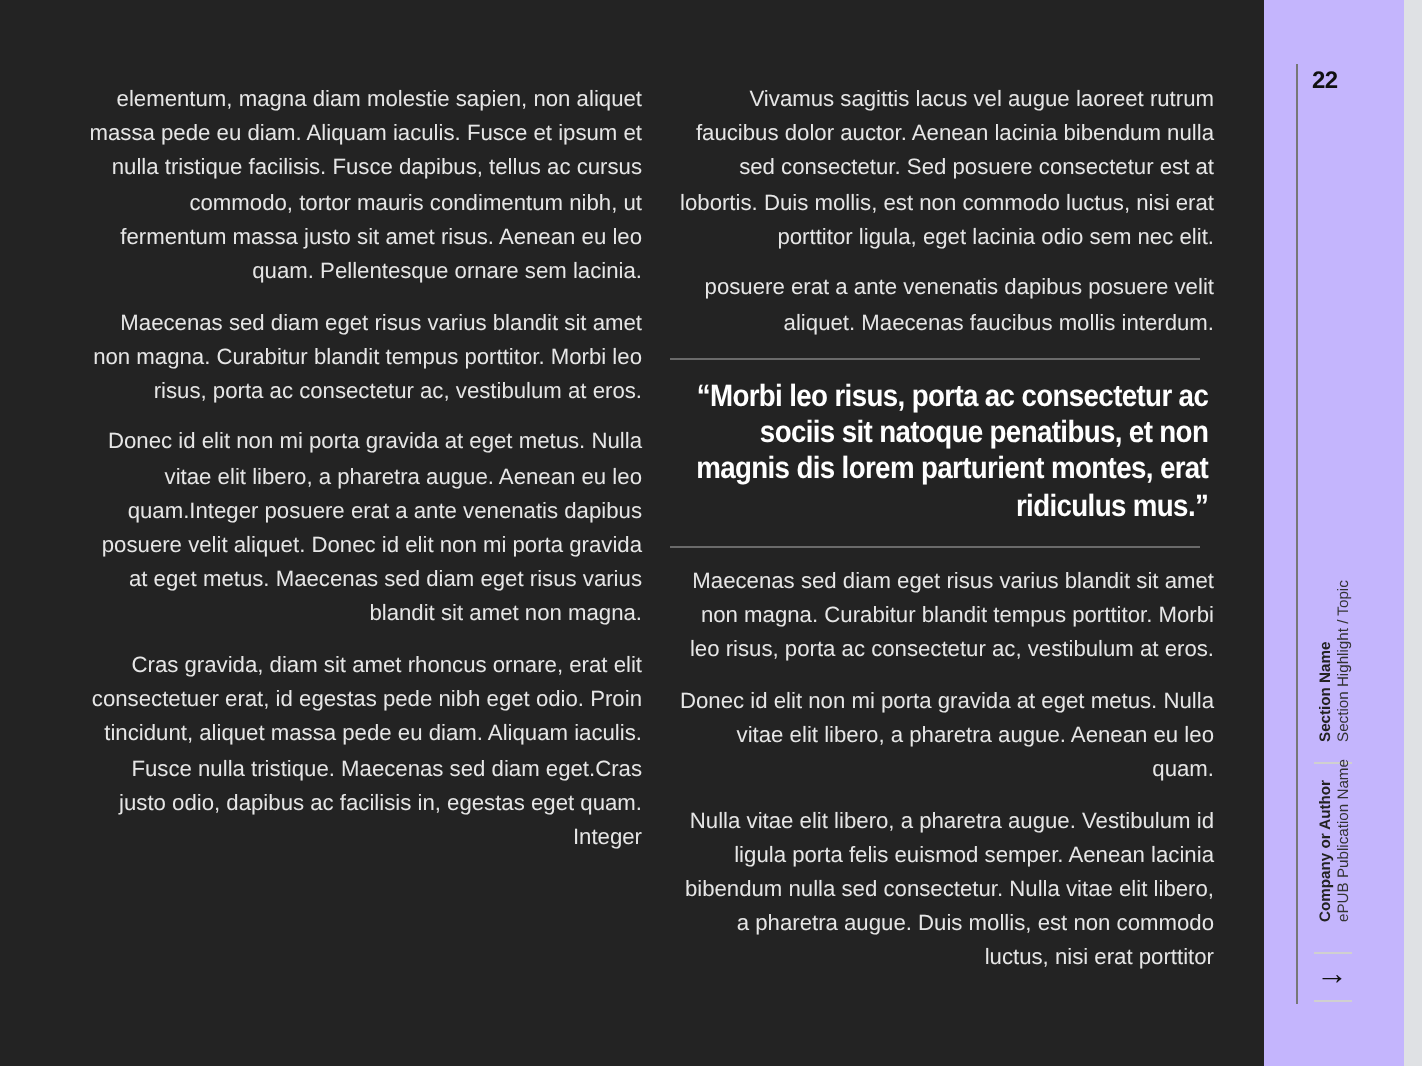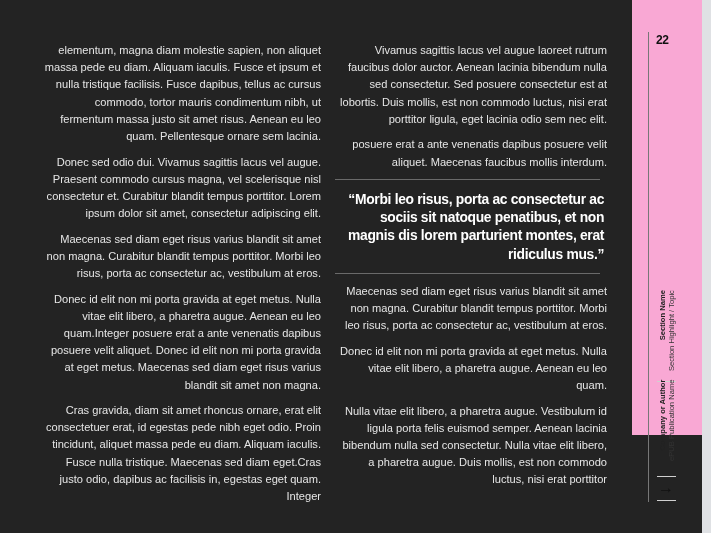--- a/index.html
+++ b/index.html
@@ -13,42 +13,41 @@
   .col-left { left:43px; width:278px; }
   .col-right { left:335px; width:272px; }
   .col p { margin:0 0 8.3px 0; }
   .rule { height:1px; background:#6a6a6a; margin:0; width:265px; }
   .pull-quote {
     font-family:"Liberation Sans", sans-serif; font-weight:bold;
     font-size:15.4px; line-height:18.2px; color:#ffffff;
     margin:10px 0 10px 0; padding-left:9px; text-indent:-8px; letter-spacing:-0.35px;
     transform:scaleX(0.9); transform-origin:left top; width:290px;
   }
-  .sidebar { position:absolute; left:632px; top:0; width:70px; height:435px; background:#f9a8d4;text-align:right; }
+  .sidebar { position:absolute; left:632px; top:0; width:70px; height:533px; background:#c4b5fd; }
   .strip { position:absolute; left:702px; top:0; width:9px; height:533px; background:#dfe1e4; }
   .vline { position:absolute; left:16px; top:32px; width:1px; height:470px; background:#777; }
   .page-num { position:absolute; left:24px; top:33px; font-weight:bold; font-size:12px; color:#111; letter-spacing:-0.3px; }
   .vtext {
     position:absolute; transform:rotate(-90deg); transform-origin:left top;
     white-space:nowrap; color:#222; font-size:7.6px; line-height:8.6px;
   }
   .vtext .t1 { font-weight:bold; display:block; }
   .vtext .t2 { display:block; color:#333; }
   .sec { left:27px; top:371px; }
   .comp { left:27px; top:461px; }
   .hdiv { position:absolute; left:25px; width:19px; height:1px; background:#d0d0d0; }
   .arrow { position:absolute; left:26px; top:480px; font-size:16px; font-weight:bold; color:#111; line-height:16px; }
 </style>
 </head>
 <body>
 
 <div class="content">
   <div class="col col-left">
     <p>elementum, magna diam molestie sapien, non aliquet massa pede eu diam. Aliquam iaculis. Fusce et ipsum et nulla tristique facilisis. Fusce dapibus, tellus ac cursus commodo, tortor mauris condimentum nibh, ut fermentum massa justo sit amet risus. Aenean eu leo quam. Pellentesque ornare sem lacinia.</p>
-    <p>Donec sed odio dui. Vivamus sagittis lacus vel augue. Praesent commodo cursus magna, vel scelerisque nisl consectetur et. Curabitur blandit tempus porttitor. Lorem ipsum dolor sit amet, consectetur adipiscing elit.</p>
     <p>Maecenas sed diam eget risus varius blandit sit amet non magna. Curabitur blandit tempus porttitor. Morbi leo risus, porta ac consectetur ac, vestibulum at eros.</p>
     <p>Donec id elit non mi porta gravida at eget metus. Nulla vitae elit libero, a pharetra augue. Aenean eu leo quam.Integer posuere erat a ante venenatis dapibus posuere velit aliquet. Donec id elit non mi porta gravida at eget metus. Maecenas sed diam eget risus varius blandit sit amet non magna.</p>
     <p>Cras gravida, diam sit amet rhoncus ornare, erat elit consectetuer erat, id egestas pede nibh eget odio. Proin tincidunt, aliquet massa pede eu diam. Aliquam iaculis. Fusce nulla tristique. Maecenas sed diam eget.Cras justo odio, dapibus ac facilisis in, egestas eget quam. Integer</p>
   </div>
 
   <div class="col col-right">
     <p>Vivamus sagittis lacus vel augue laoreet rutrum faucibus dolor auctor. Aenean lacinia bibendum nulla sed consectetur. Sed posuere consectetur est at lobortis. Duis mollis, est non commodo luctus, nisi erat porttitor ligula, eget lacinia odio sem nec elit.</p>
     <p>posuere erat a ante venenatis dapibus posuere velit aliquet. Maecenas faucibus mollis interdum.</p>
     <div class="rule" style="margin-top:4px;"></div>
     <div class="pull-quote">“Morbi leo risus, porta ac consectetur ac sociis sit natoque penatibus, et non magnis dis lorem parturient montes, erat ridiculus mus.”</div>

